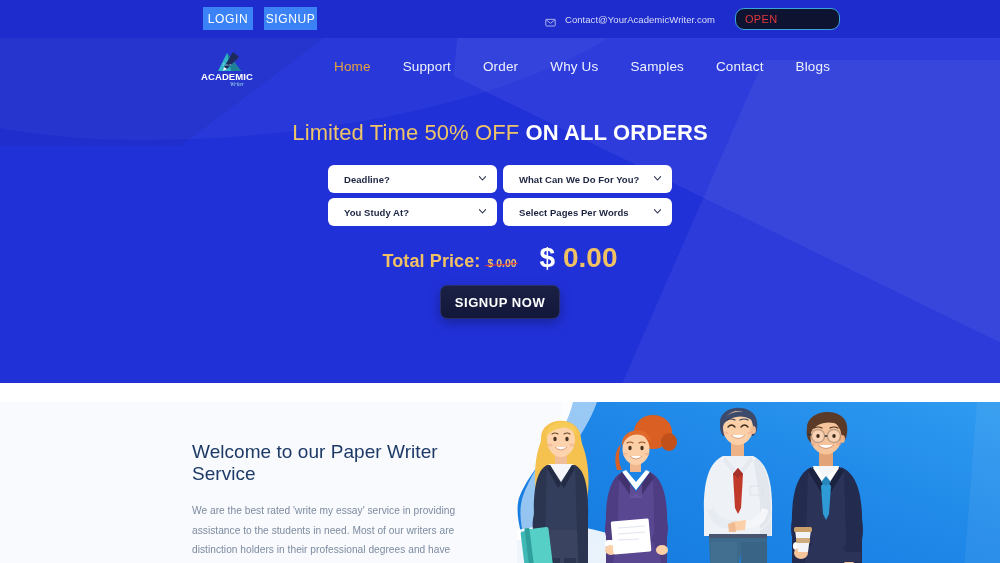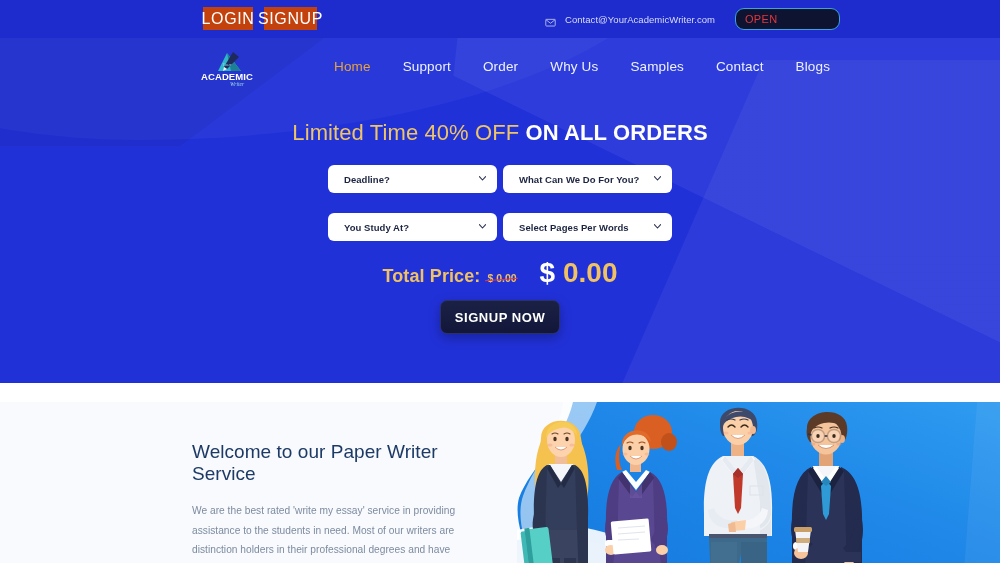--- a/index.html
+++ b/index.html
@@ -43,22 +43,22 @@
   .topbar {
     position:absolute; left:0; top:0; width:1000px; height:38px;
     background:#1f2ccd;
     z-index:6;
   }
   .topbar-inner {
     position:relative; width:1000px; height:38px;
   }
   .auth-btns { position:absolute; left:203px; top:7px; display:flex; gap:11px; }
   .auth-btn {
-    background:#c2410c; color:#ffffff;
-    font-size:16px; letter-spacing:0.6px; font-weight:400;
+    background:#3b82f6; color:#ffffff;
+    font-size:12px; letter-spacing:0.6px; font-weight:400;
     padding:0 0; width:50px; height:23px;
     display:flex; align-items:center; justify-content:center;
     border:none; cursor:pointer; font-family:"Liberation Sans", sans-serif;
   }
   .auth-btn.signup { width:53px; }
 
   .contact-grp {
     position:absolute; left:545px; top:0; height:38px;
     display:flex; align-items:center; gap:9px;
   }
@@ -108,21 +108,21 @@
   }
   .subline {
     margin-top:14px; font-size:22px; line-height:1.2; letter-spacing:0.1px;
   }
   .subline .gold { color:#eec468; font-weight:400; }
   .subline .white { color:#ffffff; font-weight:700; }
 
   
   .order-form {
     margin:19px auto 12px; width:344px;
-    display:flex; flex-wrap:wrap; gap:20px 0;
+    display:flex; flex-wrap:wrap; gap:5px 0;
     justify-content:space-between;
   }
   .sel-wrap { position:relative; width:169px; }
   .sel {
     width:169px; height:28px;
     background:#ffffff; border:none; border-radius:6px;
     font-family:"Liberation Sans", sans-serif;
     font-size:9.5px; font-weight:700; color:#1b2340;
     padding:0 18px 0 16px;
     appearance:none; -webkit-appearance:none;
@@ -192,21 +192,21 @@
   <div class="hero">
     <div class="hero-wedge-c"></div>
     <div class="hero-wedge-d"></div>
     <div class="hero-wedge-b"></div>
     <div class="hero-wedge-a"></div>
 
     <div class="hero-content">
 
 
       <div class="subline">
-        <span class="gold">Limited Time 40% OFF</span>
+        <span class="gold">Limited Time 50% OFF</span>
         <span class="white">ON ALL ORDERS</span>
       </div>
 
       <div class="order-form">
 
         <div class="sel-wrap">
           <select class="sel">
             <option>Deadline?</option>
           </select>
           <span class="sel-chev">

